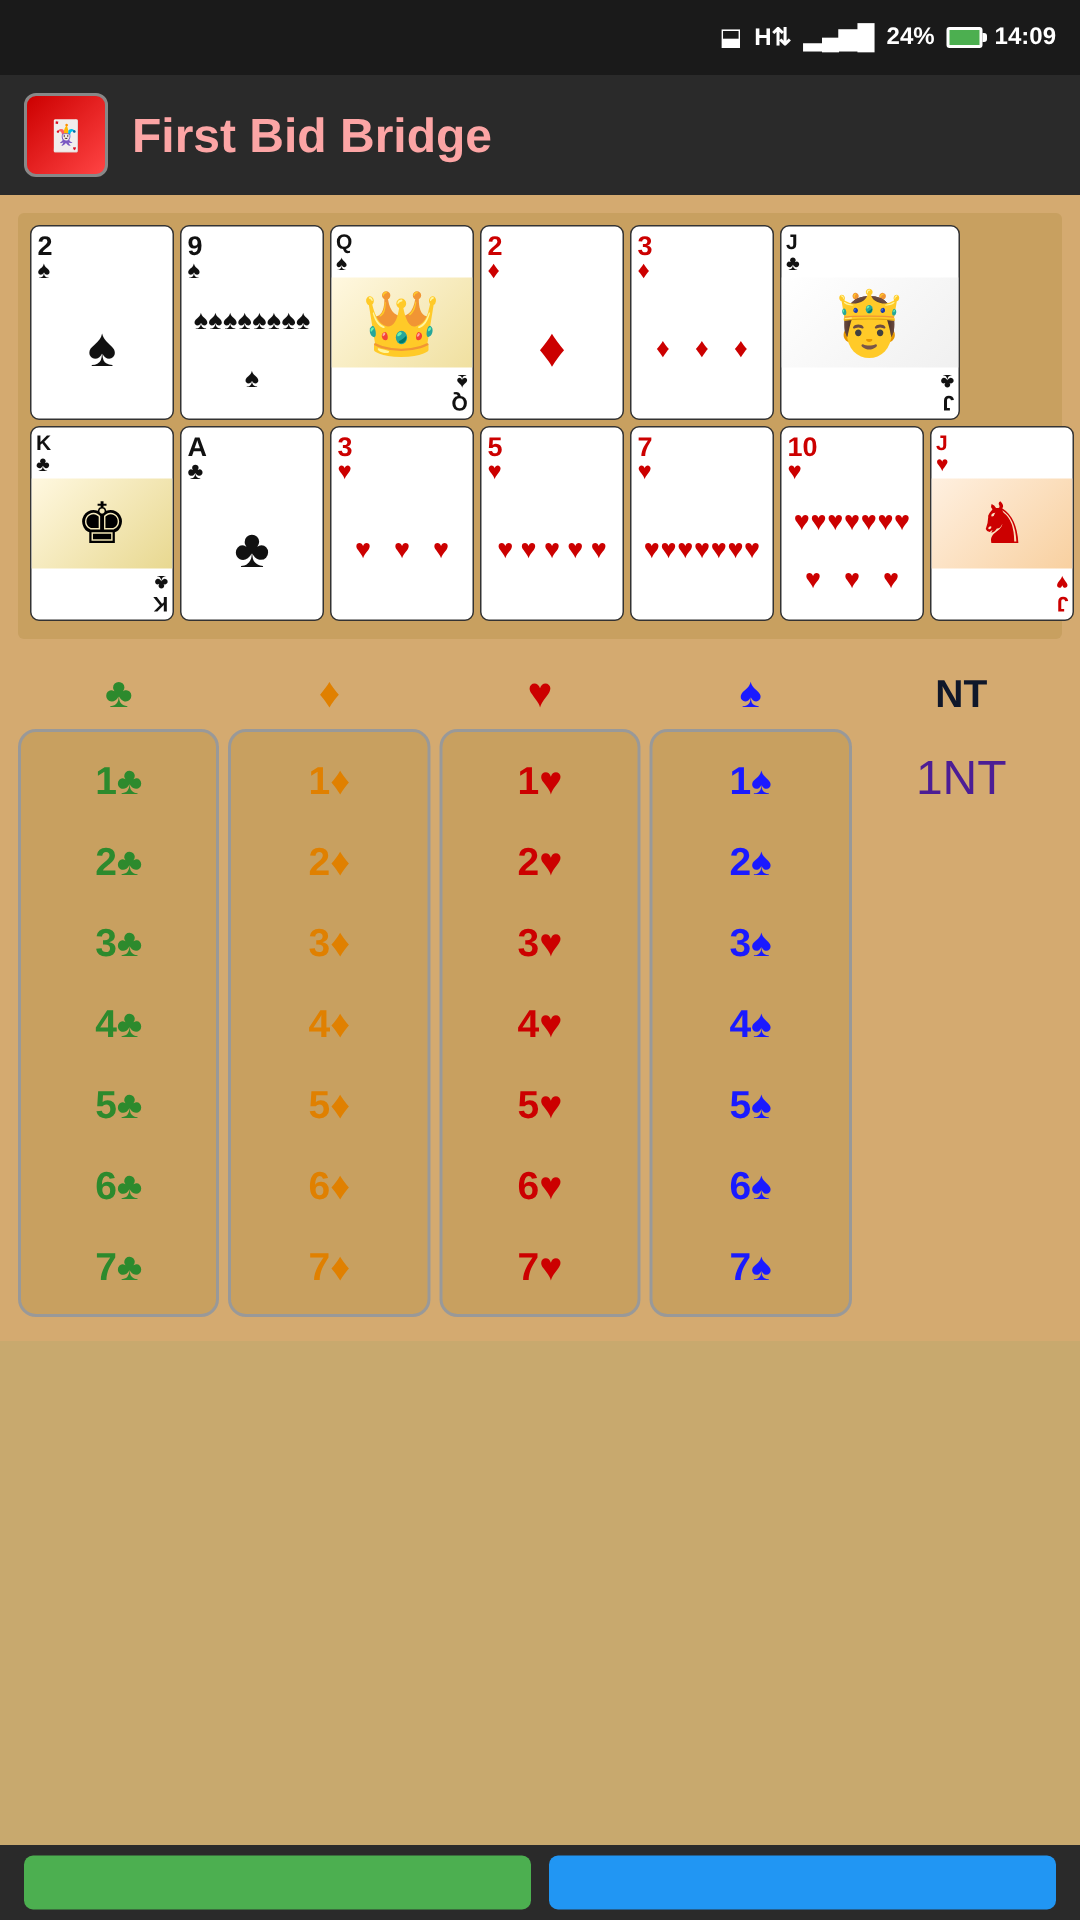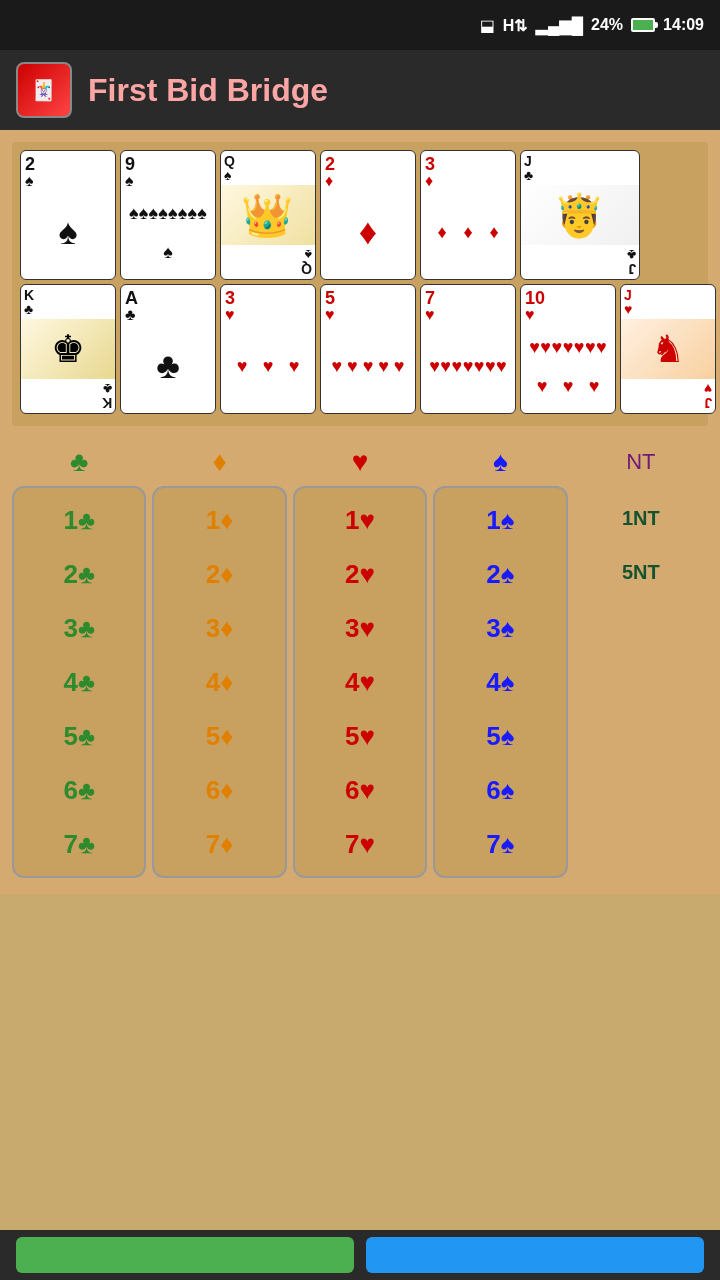--- a/index.html
+++ b/index.html
@@ -227,23 +227,23 @@
     }
 
     .nt-column {
       flex: 1;
       display: flex;
       flex-direction: column;
       align-items: center;
     }
 
     .nt-header {
-      font-size: 22px;
-      font-weight: normal;
-      color: #701a75;
+      font-size: 26px;
+      font-weight: bold;
+      color: #0f172a;
       margin-bottom: 4px;
       height: 40px;
       display: flex;
       align-items: center;
       justify-content: center;
     }
 
     .nt-inner {
       width: 100%;
       display: flex;
@@ -252,23 +252,23 @@
       padding: 6px 0;
       gap: 2px;
     }
 
     .nt-button {
       width: 90%;
       height: 52px;
       display: flex;
       align-items: center;
       justify-content: center;
-      font-size: 20px;
-      font-weight: bold;
-      color: #14532d;
+      font-size: 32px;
+      font-weight: normal;
+      color: #4c1d95;
       cursor: pointer;
     }
 
     
     #bottom-bar {
       position: fixed;
       bottom: 0;
       width: 720px;
       height: 50px;
       background: #2a2a2a;
@@ -548,21 +548,20 @@
         <div class="bid-button suit-spades">5♠</div>
         <div class="bid-button suit-spades">6♠</div>
         <div class="bid-button suit-spades">7♠</div>
       </div>
     </div>
 
     <div class="nt-column">
       <div class="nt-header">NT</div>
       <div class="nt-inner">
         <div class="nt-button">1NT</div>
-        <div class="nt-button">5NT</div>
       </div>
     </div>
 
   </div>
 
 </div>
 
 <div id="bottom-bar">
   <div class="bottom-btn-green"></div>
   <div class="bottom-btn-blue"></div>

